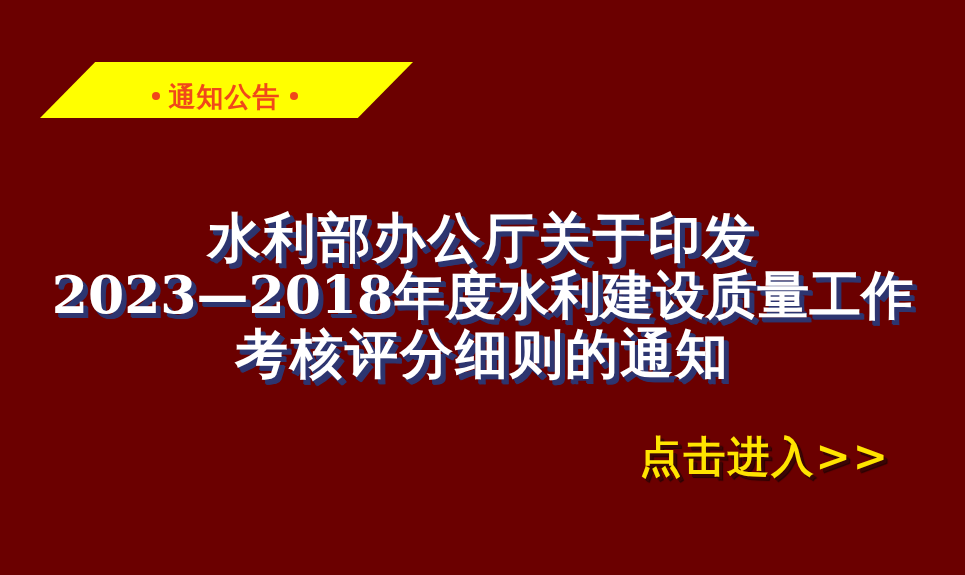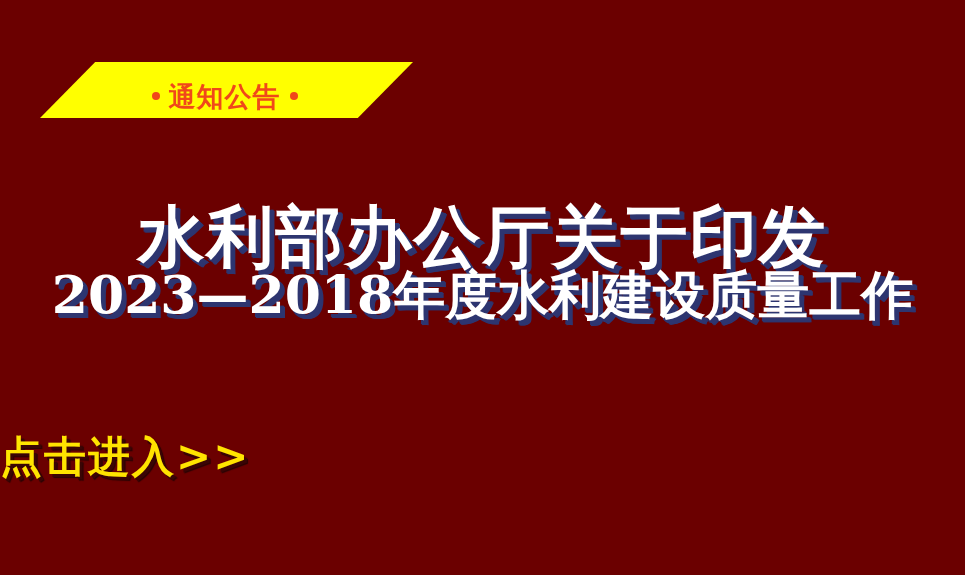--- a/index.html
+++ b/index.html
@@ -72,21 +72,21 @@
     left: 0;
     top: 208px;
     width: 965px;
     text-align: center;
   }
   .headline-line {
     display: block;
     color: #ffffff;
     font-family: "DejaVu Serif", serif;
     font-weight: bold;
-    font-size: 67px;
+    font-size: 53px;
     line-height: 58px;
     letter-spacing: 2px;
     white-space: nowrap;
     text-shadow:
        4px 4px 0 #2d3570,
        5px 5px 0 #2d3570,
        3px 4px 0 #2d3570,
        4px 5px 0 #2d3570;
   }
   #headline-line-2 {
@@ -95,21 +95,21 @@
   }
 
   
   #cta-row {
     position: absolute;
     left: 0;
     top: 432px;
     width: 965px;
     padding-right: 75px;
     box-sizing: border-box;
-    text-align: left;
+    text-align: right;
   }
   #cta-link {
     display: inline-block;
     color: #ffe400;
     font-family: "DejaVu Serif", serif;
     font-weight: bold;
     font-size: 42px;
     line-height: 50px;
     letter-spacing: 2px;
     white-space: nowrap;
@@ -128,19 +128,20 @@
     <div id="ribbon-label">
       <span class="ribbon-dot"></span>
       <span>通知公告</span>
       <span class="ribbon-dot"></span>
     </div>
   </div>
 
   <div id="headline">
     <span class="headline-line" id="headline-line-1">水利部办公厅关于印发</span>
     <span class="headline-line" id="headline-line-2">2023—2018年度水利建设质量工作</span>
+    <span class="headline-line" id="headline-line-3">考核评分细则的通知</span>
   </div>
 
   <div id="cta-row">
     <a id="cta-link" href="#">点击进入&gt;&gt;</a>
   </div>
 
 </div>
 
 </body></html>

